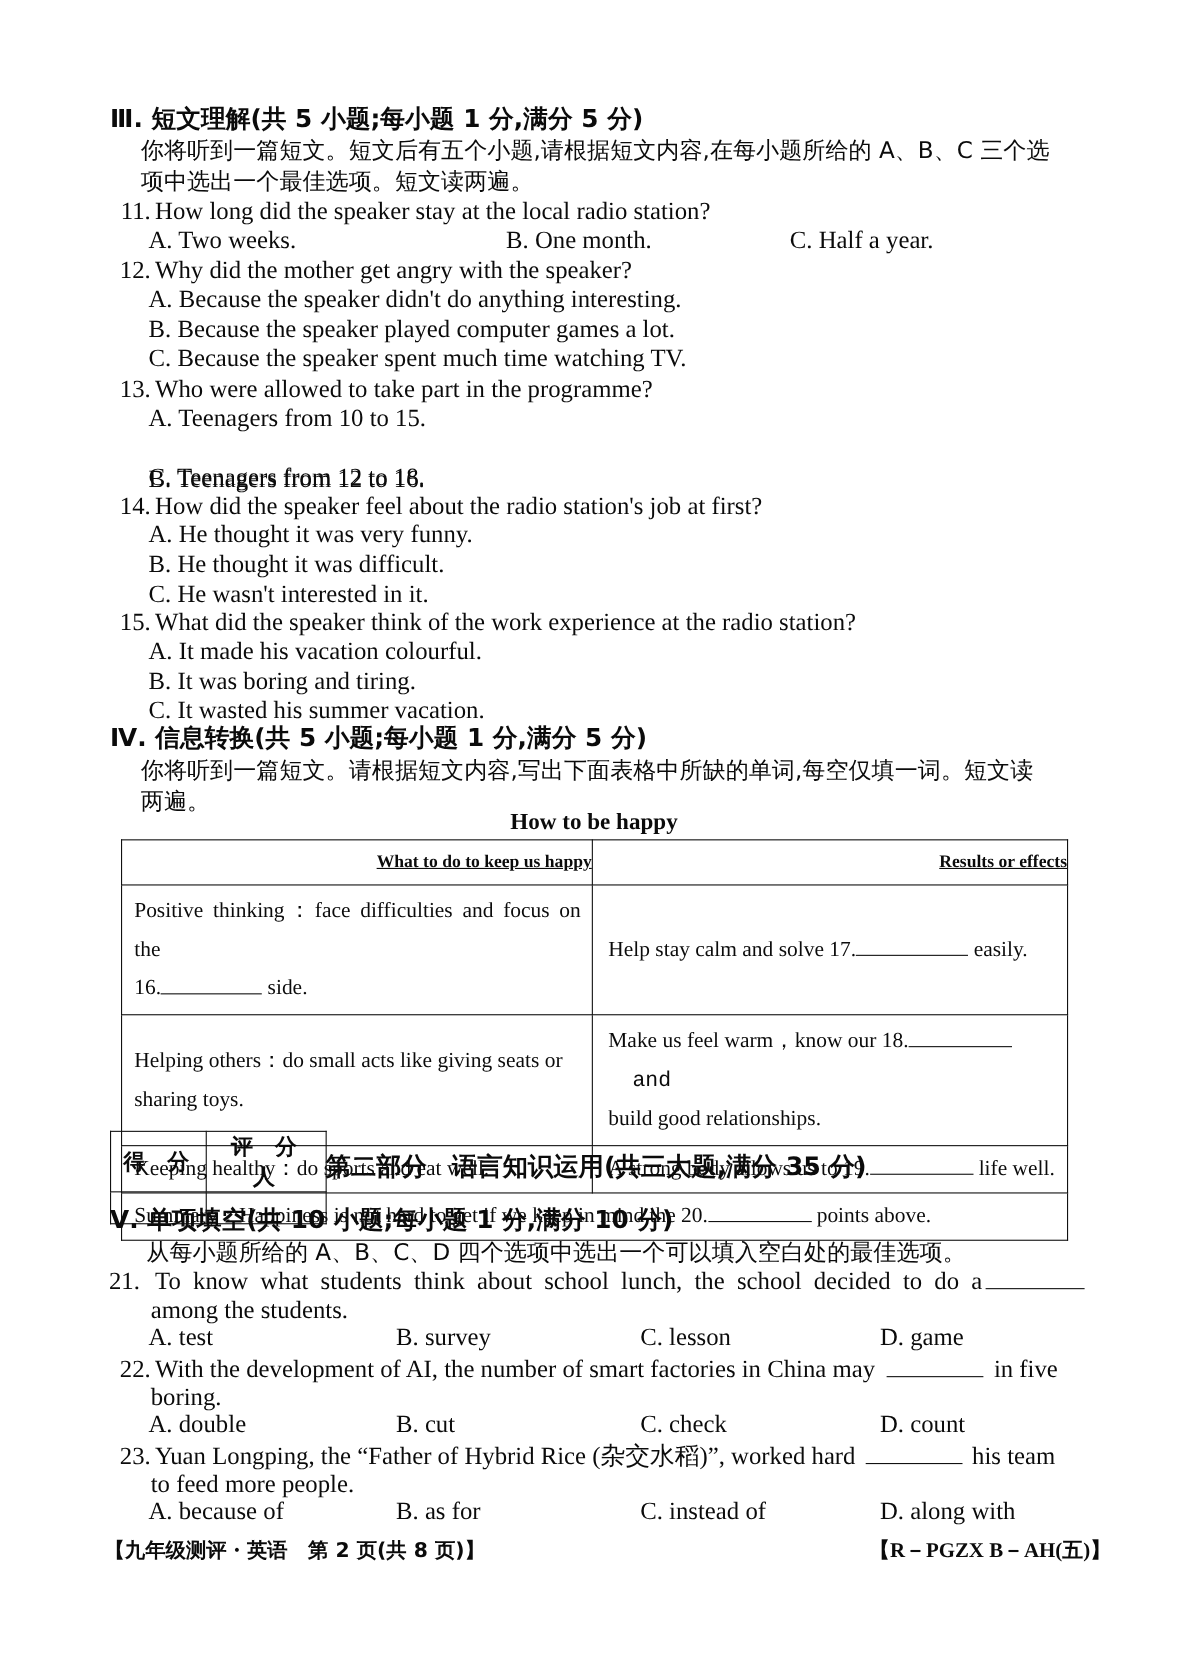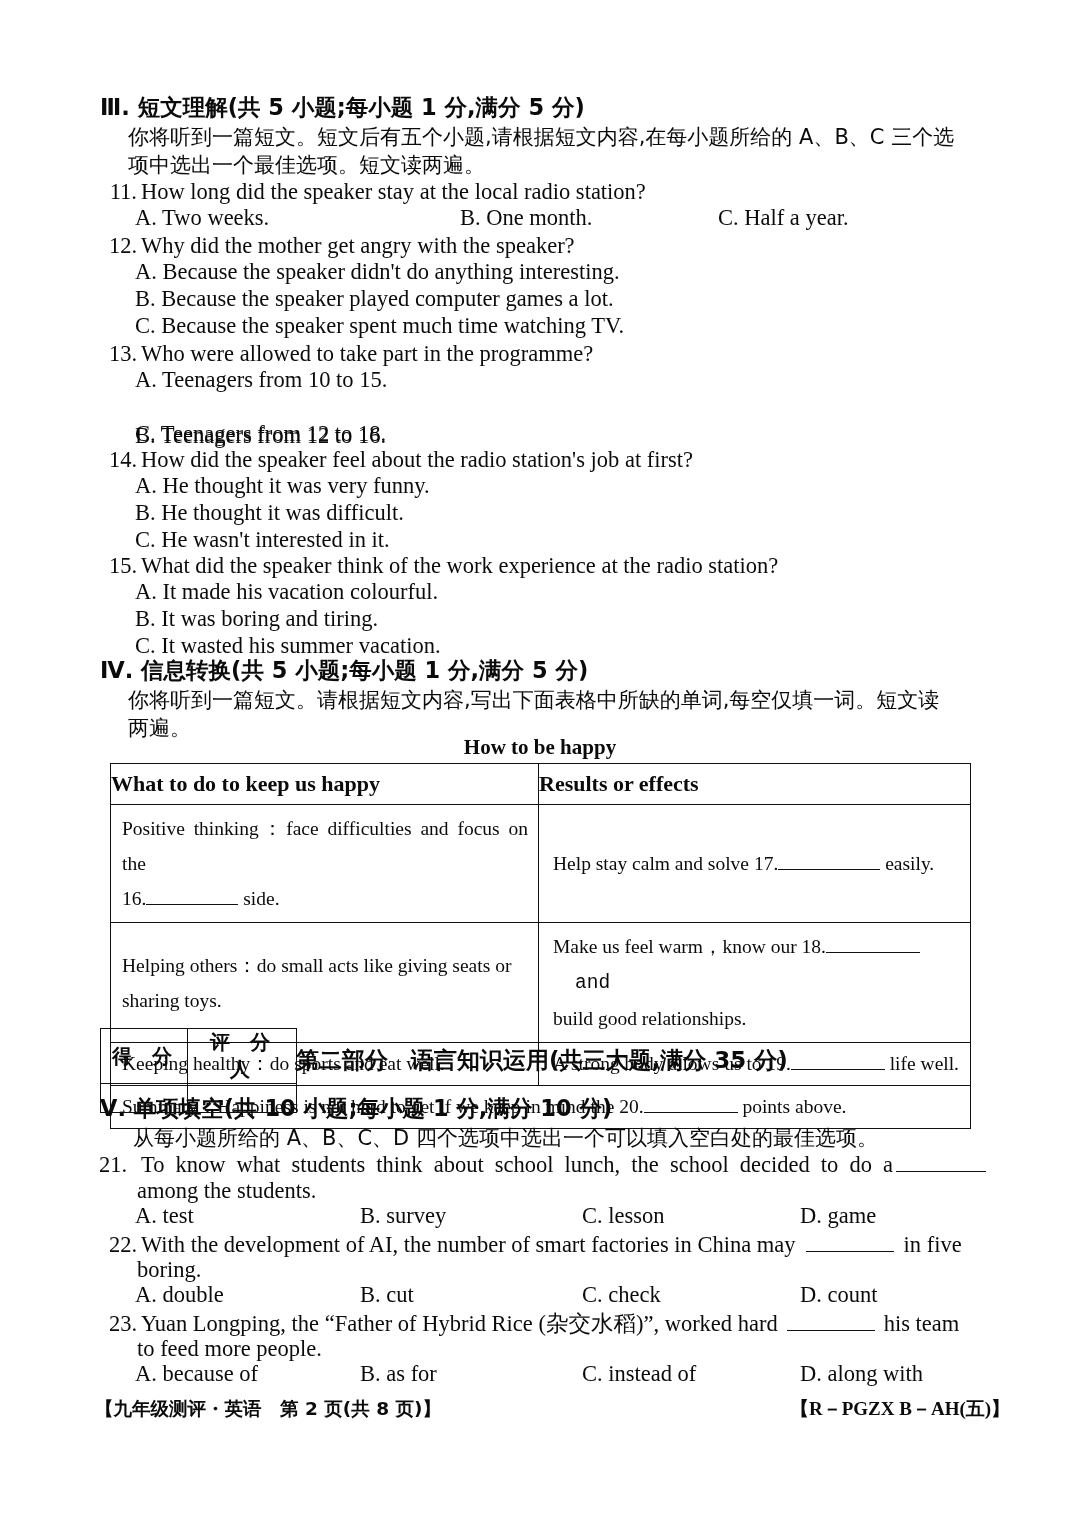--- a/index.html
+++ b/index.html
@@ -70,24 +70,25 @@
     table-layout: fixed;
     font-family: "Liberation Serif", "DejaVu Serif", serif;
   }
   table.info td, table.info th {
     border: 1.6px solid #111;
     padding: 0;
     vertical-align: middle;
     font-weight: 400;
   }
   table.info th {
-    text-align: left;
-    font-weight: 700;
-    font-size: 22px;
+    text-align: right;
+    font-weight: 700;
+    font-size: 16px;
     height: 40px;
+    text-decoration: underline;
   }
   .cellpad {
     padding: 6px 10px 6px 11px;
     font-size: 19.5px;
     line-height: 35px;
     text-align: justify;
     text-align-last: left;
   }
   .nojust { text-align: left; }
   .ul {

